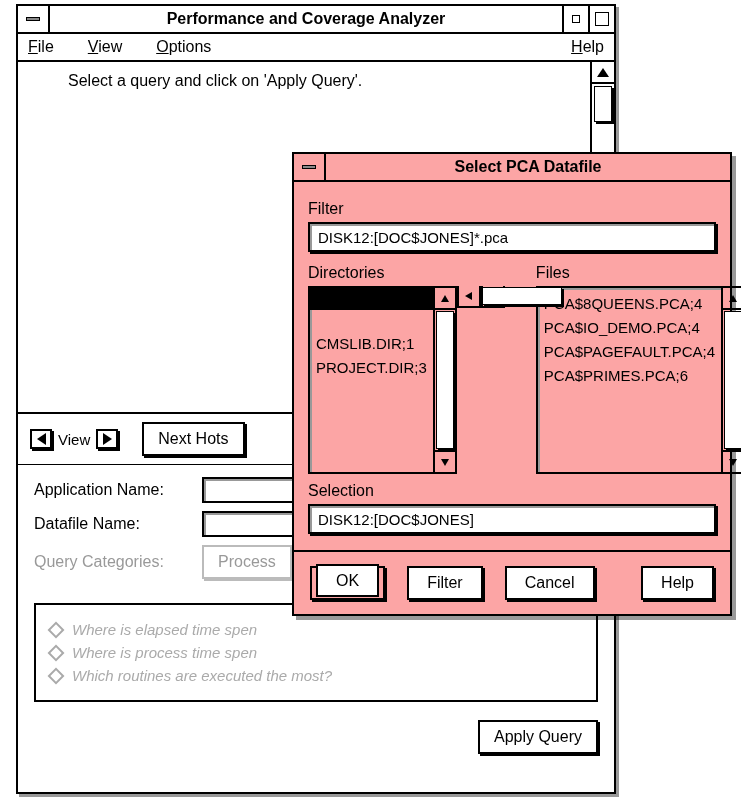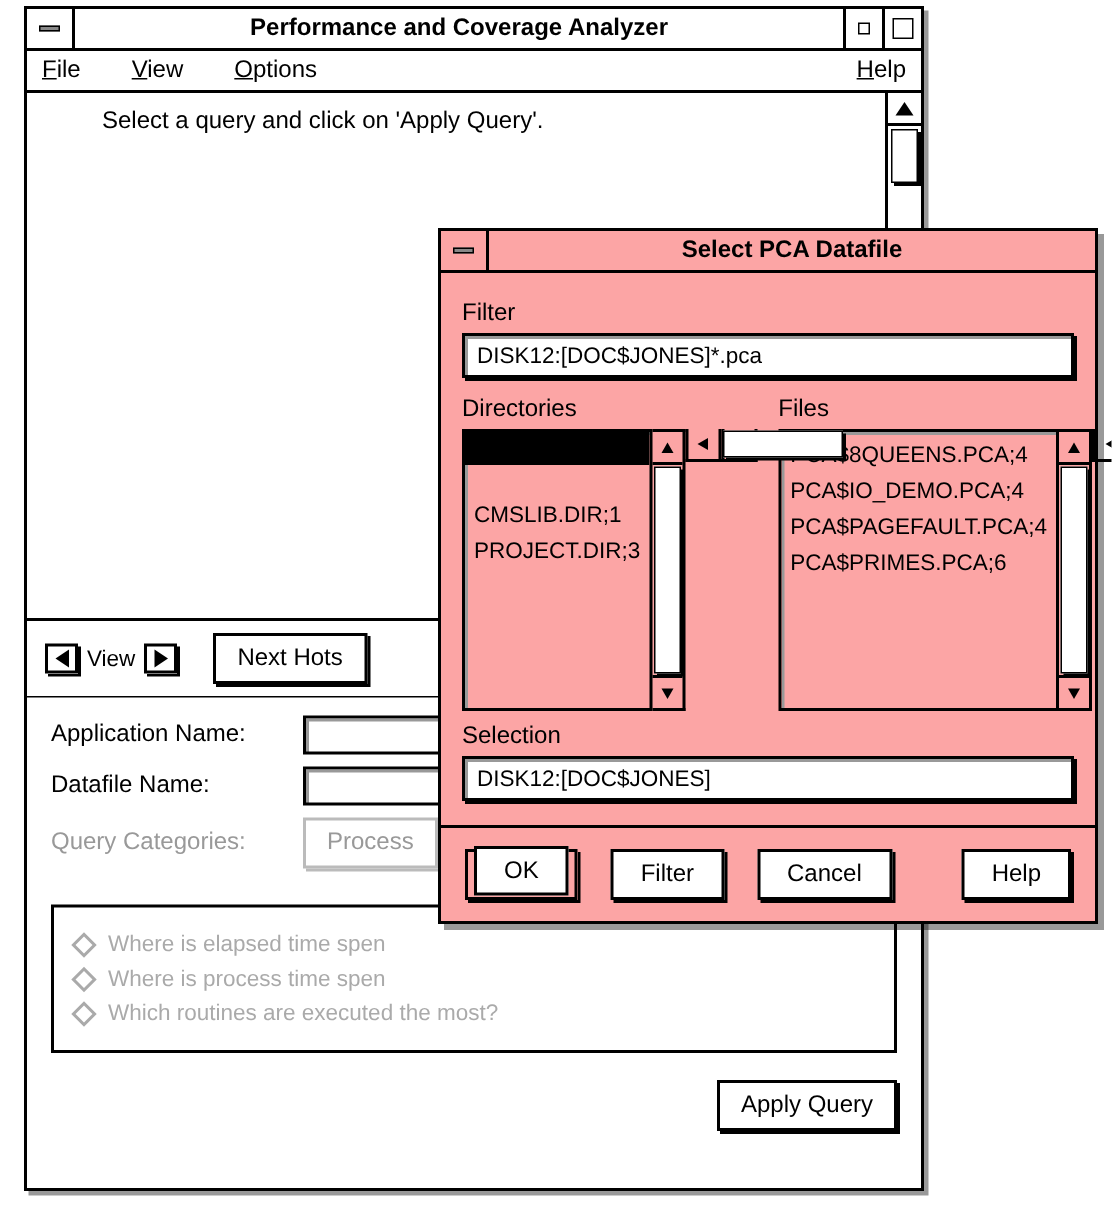--- a/index.html
+++ b/index.html
@@ -155,20 +155,21 @@
     padding: 2px 6px;
     font-family: inherit;
     font-size: 15px;
     background: #fff;
   }
   .dimmed { color: #999; }
   .query-panel {
     margin: 8px 16px 12px 16px;
     border: 2px solid #000;
     padding: 10px 14px;
+    font-style: italic;
   }
   .query-row {
     display: flex;
     align-items: center;
     gap: 10px;
     margin: 6px 0;
     color: #aaa;
     font-size: 15px;
   }
   .diamond {
@@ -199,21 +200,21 @@
     width: 100%;
     border: 2px solid #000;
     box-shadow: inset 2px 2px 0 #999, 2px 2px 0 #000;
     height: 30px;
     padding: 4px 8px;
     font-family: Liberation Sans, sans-serif;
     font-size: 15px;
   }
   .lists-row {
     display: flex;
-    gap: 14px;
+    gap: 31px;
     margin-top: 4px;
   }
   .list-col { flex: 1; display: flex; flex-direction: column; }
   .list-col.dirs { flex: 0 0 150px; }
   .listbox-wrap {
     display: flex;
     flex-direction: row;
   }
   .listbox-row { display: flex; }
   .listbox {

